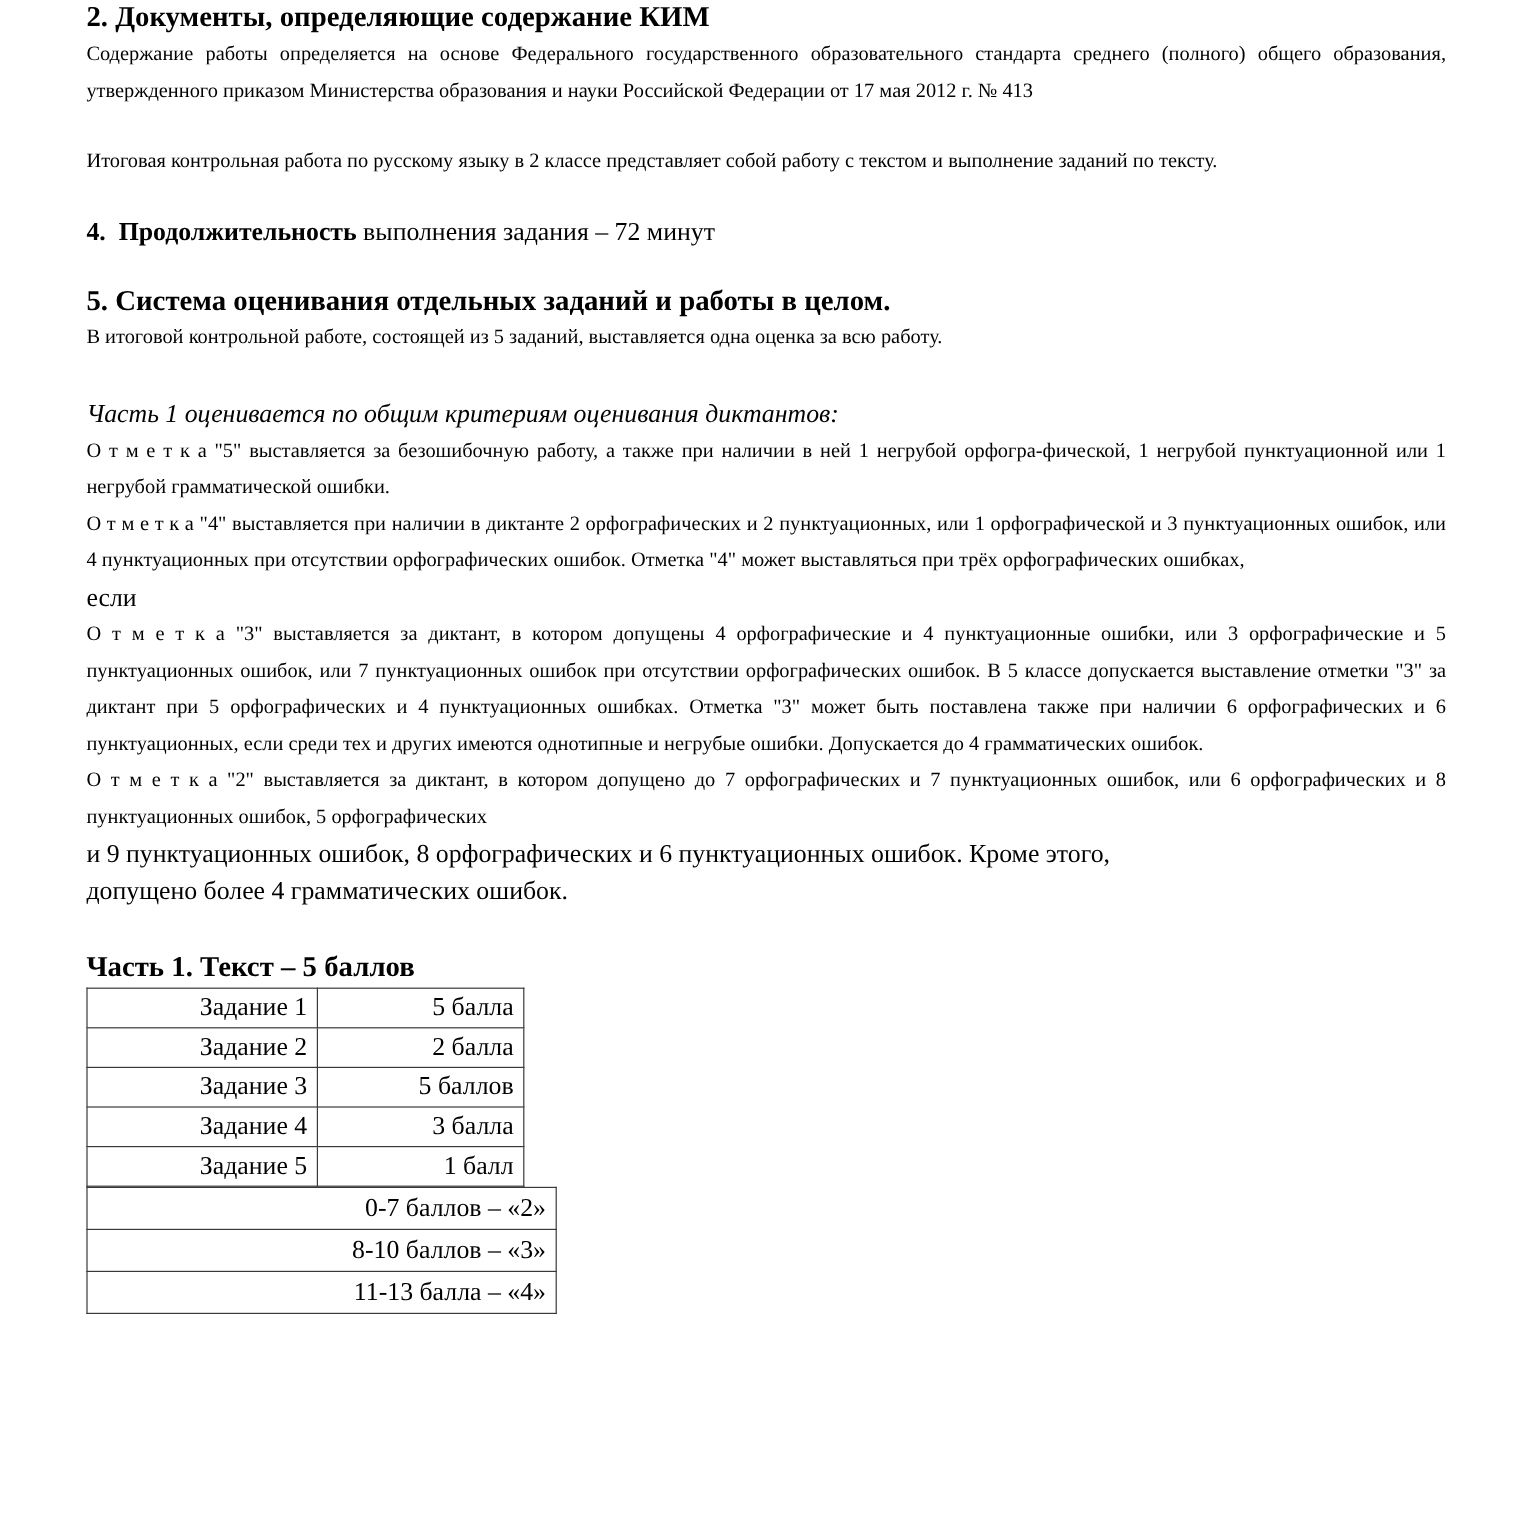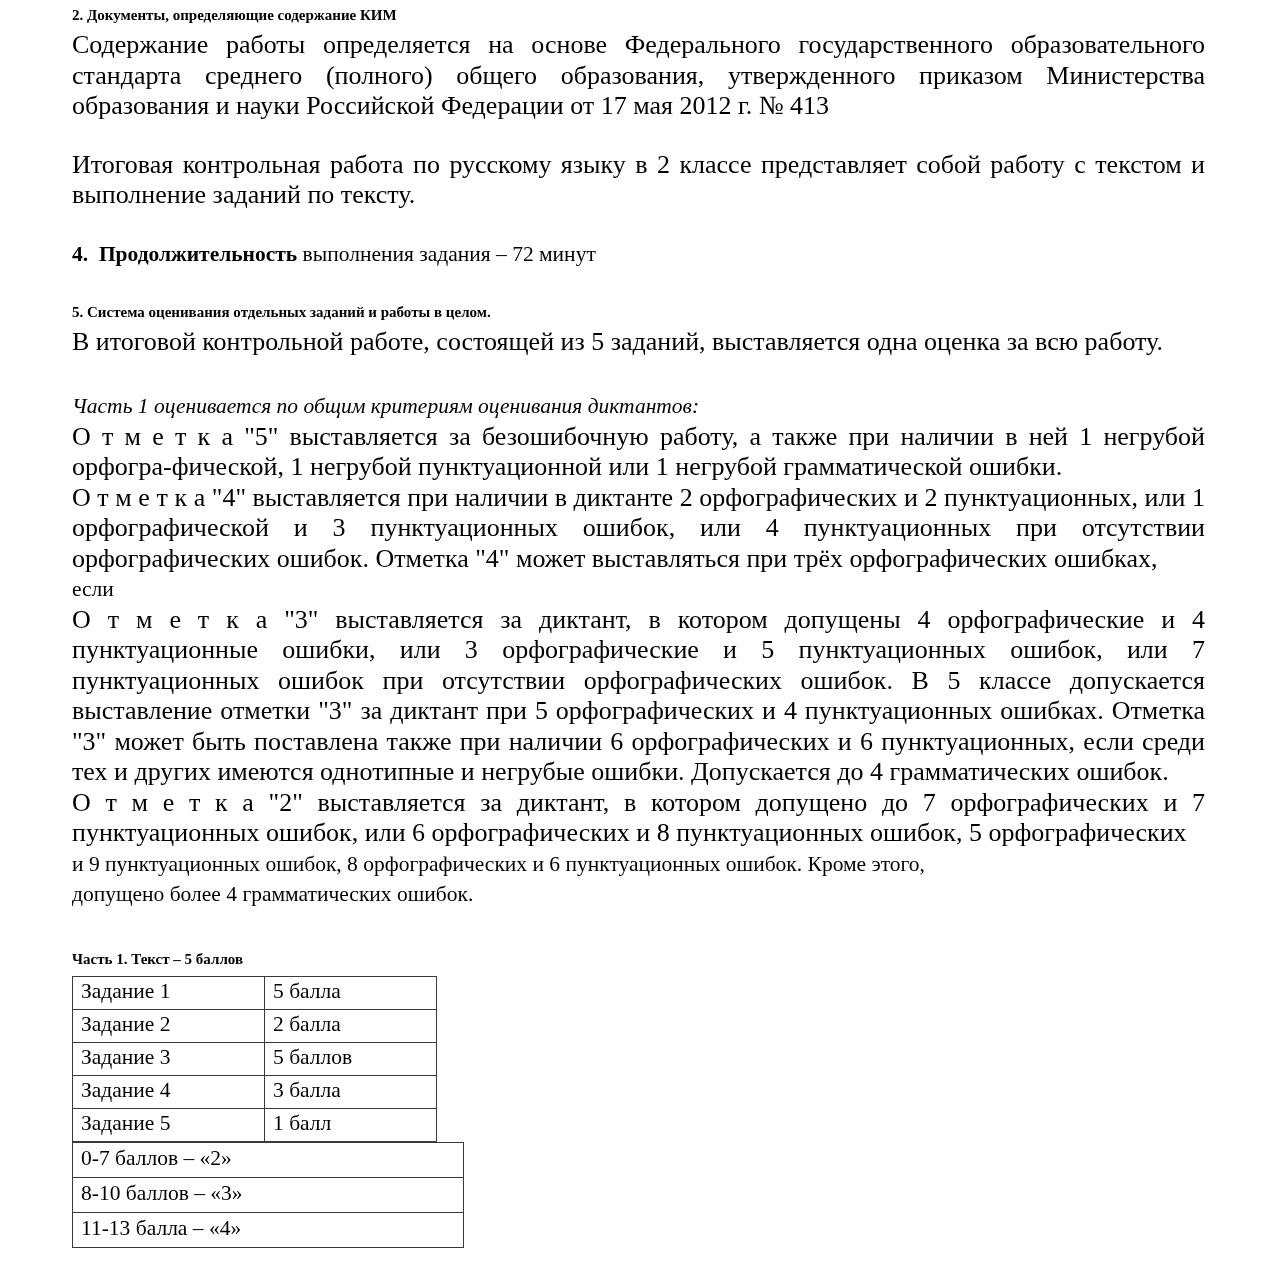--- a/index.html
+++ b/index.html
@@ -16,27 +16,27 @@
   }
   .page {
     position: relative;
     width: 1280px;
     height: 1280px;
     box-sizing: border-box;
     padding: 0 75px 0 72px;
   }
   .h-bold {
     font-weight: bold;
-    font-size: 15px;
+    font-size: 24px;
     line-height: 30px;
     margin: 0;
     text-align: left;
   }
   .para {
-    font-size: 26px;
+    font-size: 17px;
     line-height: 30.5px;
     margin: 0;
     text-align: justify;
     text-justify: inter-word;
   }
   .para-left {
     font-size: 21.5px;
     line-height: 30.5px;
     margin: 0;
     text-align: left;
@@ -61,20 +61,21 @@
   table {
     border-collapse: collapse;
     font-size: 21.5px;
     line-height: 1.0;
   }
   table td {
     border: 1.3px solid #3a3a3a;
     padding: 3px 8px 4px 8px;
     vertical-align: middle;
     height: 25px;
+    text-align: right;
   }
   #tasks-table {
     width: 330px;
     table-layout: fixed;
   }
   #tasks-table td.col-a { width: 175px; }
   #tasks-table td.col-b { width: 155px; }
   #grades-table {
     width: 392px;
     table-layout: fixed;

